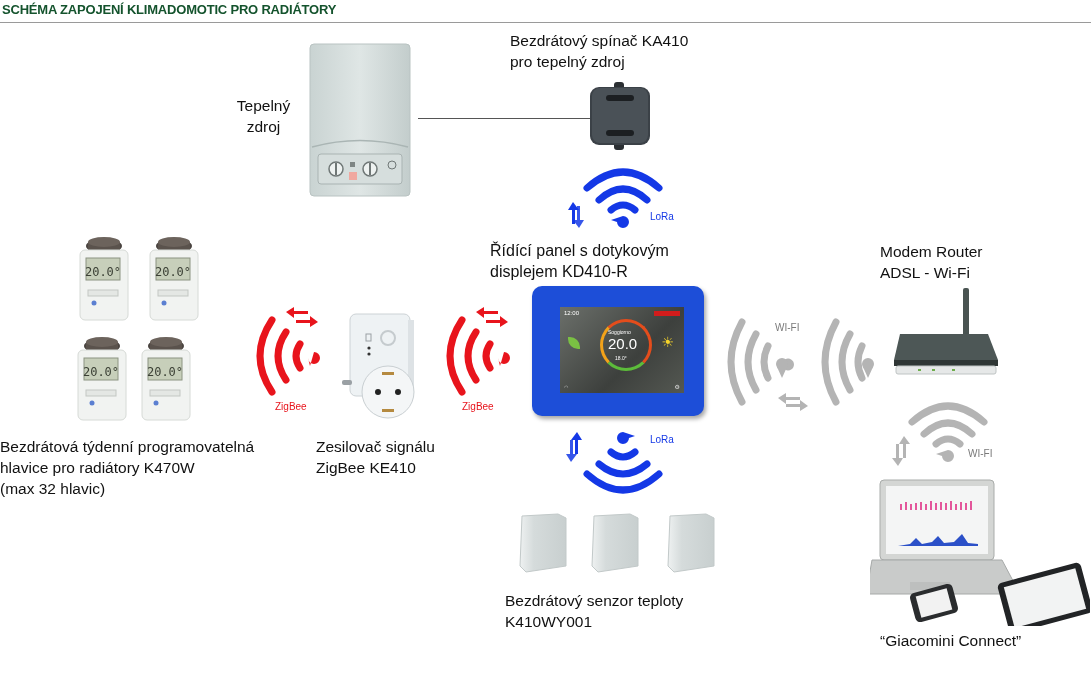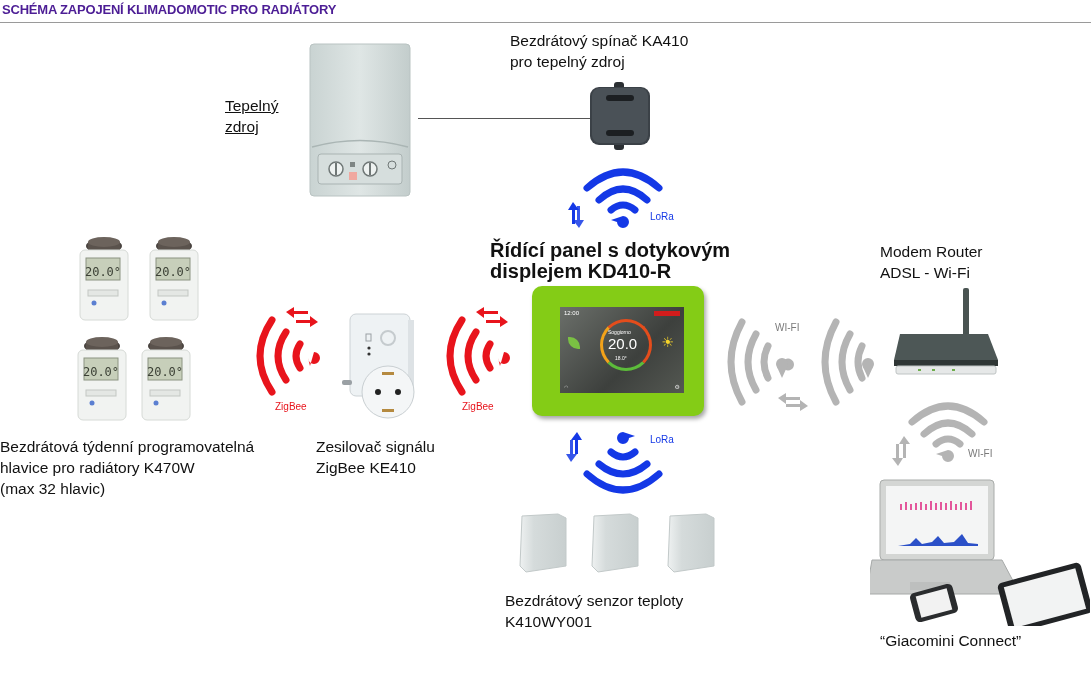--- a/index.html
+++ b/index.html
@@ -1,22 +1,22 @@
 <!DOCTYPE html>
 <html><head>
 <meta charset="utf-8">
 <style>
   html, body { margin: 0; padding: 0; background: #ffffff; }
   body { width: 1091px; height: 674px; position: relative; overflow: hidden; font-family: "Liberation Sans", "DejaVu Sans", sans-serif; color: #1a1a1a; }
   .abs { position: absolute; }
-  .title { left: 2px; top: 2px; font-size: 13px; font-weight: bold; letter-spacing: -0.2px; color: #4c1d95; }
+  .title { left: 2px; top: 2px; font-size: 13px; font-weight: bold; letter-spacing: -0.2px; color: #14532d; }
   .title-rule { left: 0; top: 22px; width: 1091px; height: 1px; background: #9a9a9a; }
   .label { font-size: 15.5px; text-align: left; line-height: 21px; color: #111; white-space: nowrap; }
-  .label.right { text-align: left; text-decoration: underline; }
-  .label.bold { font-size: 20px; font-weight: 700; }
+  .label.right { text-align: center; }
+  .label.bold { font-size: 16px; font-weight: 400; }
   .proto { font-size: 10px; font-weight: normal; }
   svg { display: block; }
 </style>
 </head>
 <body>
 
 <div class="abs title">SCHÉMA ZAPOJENÍ KLIMADOMOTIC PRO RADIÁTORY</div>
 <div class="abs title-rule"></div>
 
 <div class="abs" style="left:418px; top:118px; width:172px; height:1px; background:#555;"></div>
@@ -73,21 +73,21 @@
       <path d="M16 66 l5 -8 h-4 v-14 h-3 v14 h-4 z" fill="#1438e6" opacity="0.85"></path>
     </g>
   </svg>
 </div>
 <div class="abs proto" style="left:650px; top:211px; color:#1438e6;">LoRa</div>
 
 <div class="abs label bold" style="left:490px; top:240px; width:260px;">
   <div>Řídící panel s dotykovým</div>
   <div>displejem KD410-R</div>
 </div>
-<div class="abs" style="left:532px; top:286px; width:172px; height:130px; background:#84cc16; border-radius:10px; box-shadow: 2px 3px 4px rgba(0,0,0,0.35);">
+<div class="abs" style="left:532px; top:286px; width:172px; height:130px; background:#1d4ed8; border-radius:10px; box-shadow: 2px 3px 4px rgba(0,0,0,0.35);">
   <div style="position:absolute; left:28px; top:21px; width:124px; height:86px; background:linear-gradient(135deg,#6b6f6a,#3d403d 60%,#545852); overflow:hidden;">
     <div style="position:absolute; left:4px; top:3px; font-size:6px; color:#fff;">12:00</div>
     <div style="position:absolute; right:4px; top:4px; width:26px; height:5px; background:#d21c1c;"></div>
     <div style="position:absolute; left:8px; top:30px; width:12px; height:12px; background:#7ac043; border-radius:0 10px 0 10px;"></div>
     <div style="position:absolute; left:40px; top:12px; width:46px; height:46px; border-radius:50%; border:3px solid #e44d1c; border-bottom-color:#5cbc3a; border-left-color:#f2a21a;"></div>
     <div style="position:absolute; left:48px; top:22px; font-size:5px; color:#fff;">Soggiorno</div>
     <div style="position:absolute; left:48px; top:28px; font-size:15px; color:#fff;">20.0</div>
     <div style="position:absolute; left:55px; top:48px; font-size:5px; color:#fff;">18.0°</div>
     <div style="position:absolute; right:10px; top:28px; font-size:14px; color:#f6d42a; line-height:14px;">☀</div>
     <div style="position:absolute; left:4px; bottom:3px; font-size:5px; color:#ddd;">◠</div>

